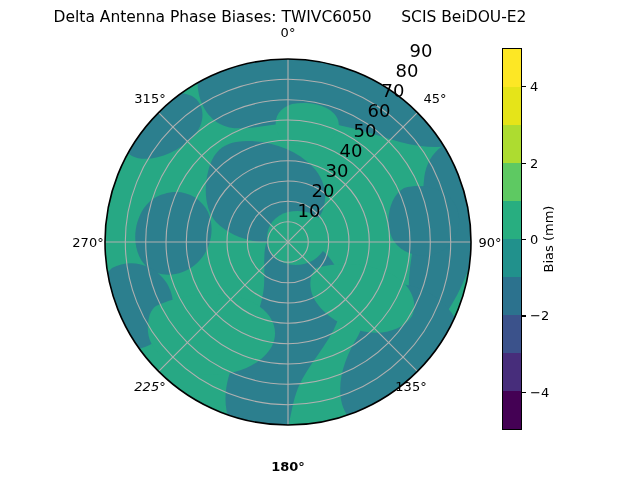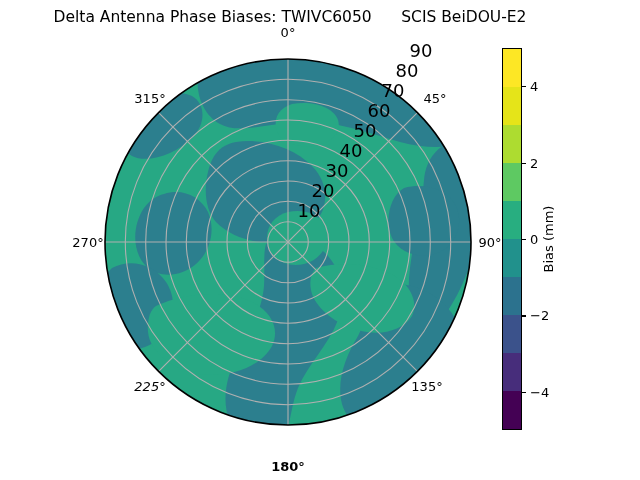--- a/index.html
+++ b/index.html
@@ -184,21 +184,21 @@
         <line x1="357.4" y1="74.6" x2="98.6" y2="333.4"></line>
       </g>
 
       <circle cx="228" cy="204" r="183" fill="none" stroke="#000000" stroke-width="1.6"></circle>
     </svg>
 
     
     <div class="theta-label" style="left:228px; top:-6px;">0°</div>
     <div class="theta-label" style="left:359px; top:60px;margin-left:16px;">45°</div>
     <div class="theta-label" style="left:430px; top:204px;">90°</div>
-    <div class="theta-label" style="left:367px; top:348px;text-align:right;">135°</div>
+    <div class="theta-label" style="left:351px; top:348px;text-align:right;">135°</div>
     <div class="theta-label" style="left:228px; top:428px;font-weight:bold;">180°</div>
     <div class="theta-label" style="left:90px;  top:348px;font-style:italic;">225°</div>
     <div class="theta-label" style="left:28px;  top:204px;">270°</div>
     <div class="theta-label" style="left:90px;  top:60px;">315°</div>
 
     
     <div class="r-label" style="left:249px; top:172px;">10</div>
     <div class="r-label" style="left:263px; top:152px;">20</div>
     <div class="r-label" style="left:277px; top:132px;">30</div>
     <div class="r-label" style="left:291px; top:112px;">40</div>

